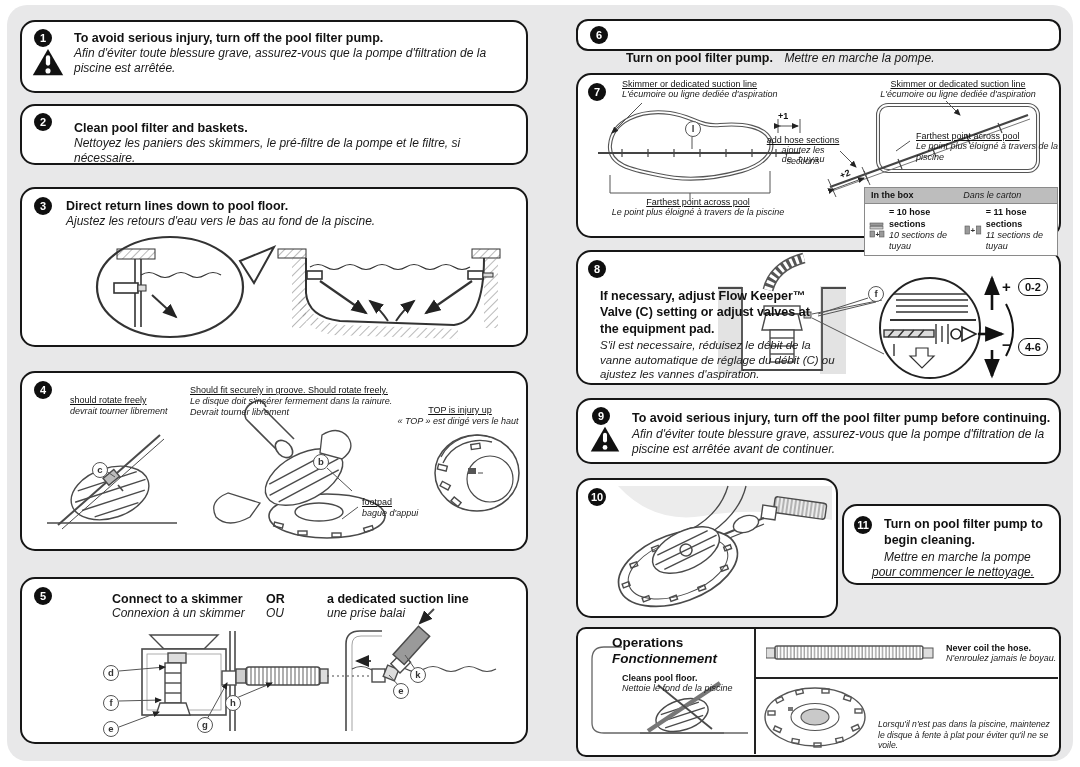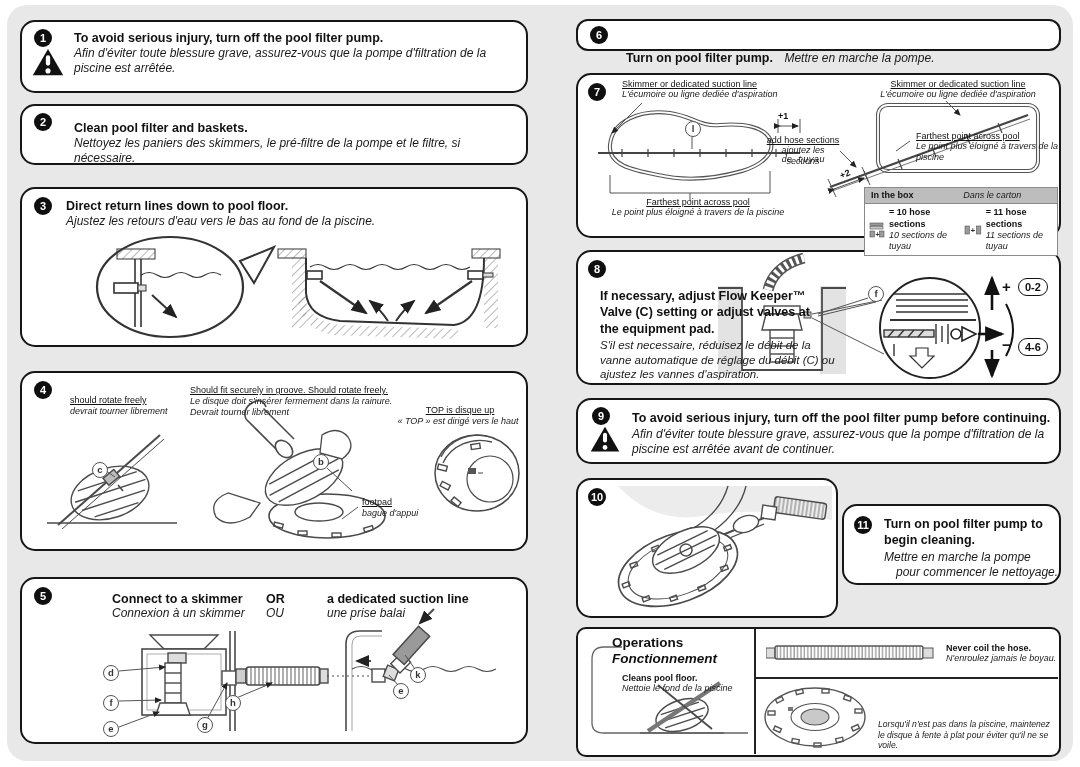--- a/index.html
+++ b/index.html
@@ -139,21 +139,21 @@
         <rect x="446" y="95" width="8" height="6" fill="#555" stroke-width="0"></rect>
           <line x1="456" y1="100" x2="461" y2="100" stroke-width="1"></line>
       </g>
     </svg>
     <div class="num" style="left:12px;top:8px;">4</div>
     <div class="abs cap txt" style="left:48px;top:22px;">should rotate freely</div>
     <div class="abs capfr txt" style="left:48px;top:33px;">devrait tourner librement</div>
     <div class="abs cap txt" style="left:168px;top:12px;">Should fit securely in groove. Should rotate freely.</div>
     <div class="abs capfr txt" style="left:168px;top:23px;">Le disque doit s'insérer fermement dans la rainure.</div>
     <div class="abs capfr txt" style="left:168px;top:34px;">Devrait tourner librement</div>
-    <div class="abs cap ctr txt" style="left:375px;top:32px;width:126px;">TOP is disque up</div>
+    <div class="abs cap ctr txt" style="left:375px;top:32px;width:126px;">TOP is injury up</div>
     <div class="abs capfr ctr txt" style="left:368px;top:43px;width:136px;">« TOP » est dirigé vers le haut</div>
     <div class="abs cap txt" style="left:340px;top:124px;">footpad</div>
     <div class="abs capfr txt" style="left:340px;top:135px;">bague d'appui</div>
     <div class="callout" style="left:70px;top:89px;">c</div>
     <div class="callout" style="left:291px;top:81px;">b</div>
   </div>
 
   <div class="box" style="left:20px;top:577px;width:508px;height:167px;">
     <svg class="bgart" width="503" height="162" viewBox="0 0 503 162">
       <defs>
@@ -425,21 +425,21 @@
         </g>
       </g>
     </svg>
     <div class="num" style="left:10px;top:8px;">10</div>
   </div>
 
   <div class="box" style="left:842px;top:504px;width:219px;height:81px;">
     <div class="num" style="left:10px;top:10px;">11</div>
     <div class="abs en txt" style="left:40px;top:10px;width:172px;">Turn on pool filter pump to begin cleaning.</div>
     <div class="abs fr txt" style="left:40px;top:44px;">Mettre en marche la pompe</div>
-    <div class="abs fr txt" style="left:52px;top:59px;">pour commencer le nettoyage.</div>
+    <div class="abs fr txt" style="left:28px;top:59px;text-decoration:underline;">pour commencer le nettoyage.</div>
   </div>
 
   <div class="box" style="left:576px;top:627px;width:485px;height:130px;border-radius:10px;">
     <svg class="bgart" width="176" height="125" viewBox="0 0 176 125">
       <g stroke="#666" fill="none" stroke-width="1.3">
         <path d="M44 18 H26 q-12 0 -12 12 V94 q0 10 12 10 H170"></path>
         <g transform="rotate(-18 104 86)">
           <ellipse cx="104" cy="86" rx="27" ry="15" fill="#fff" stroke="#4a4a4a" stroke-width="1.4"></ellipse>
           <line x1="84" y1="79" x2="124" y2="79" stroke="#4a4a4a"></line>
             <line x1="80" y1="86" x2="128" y2="86" stroke="#4a4a4a"></line>

